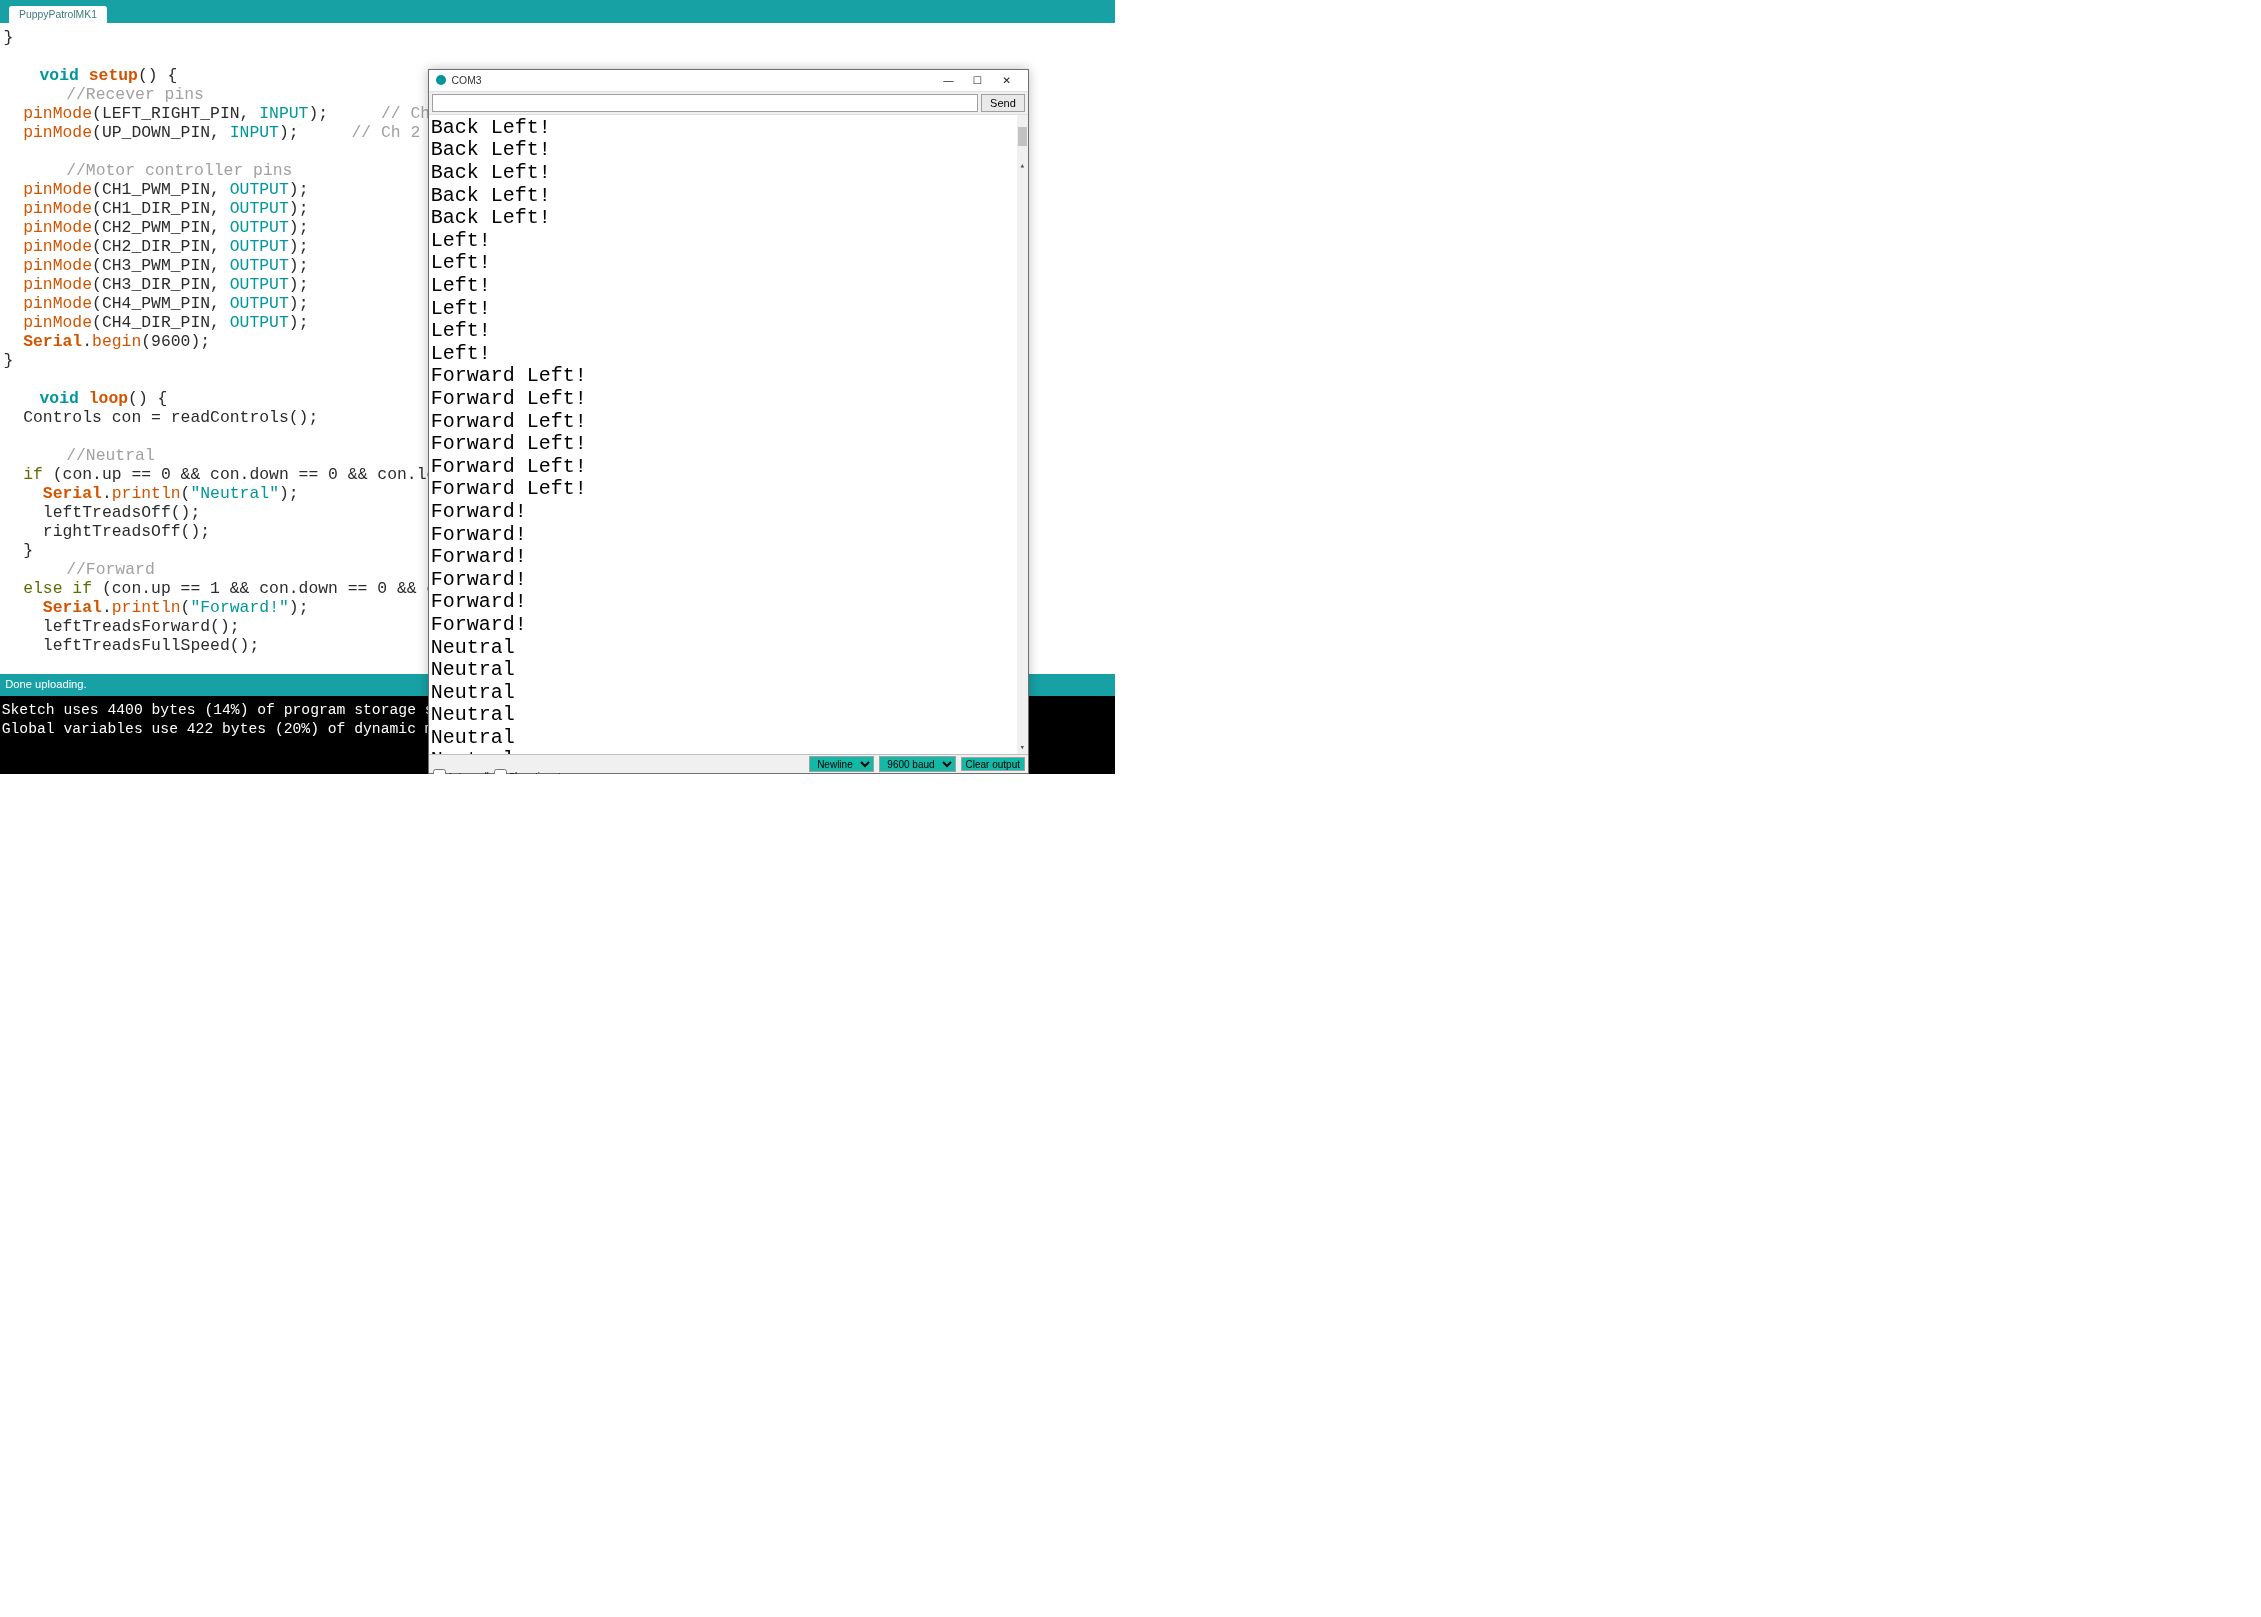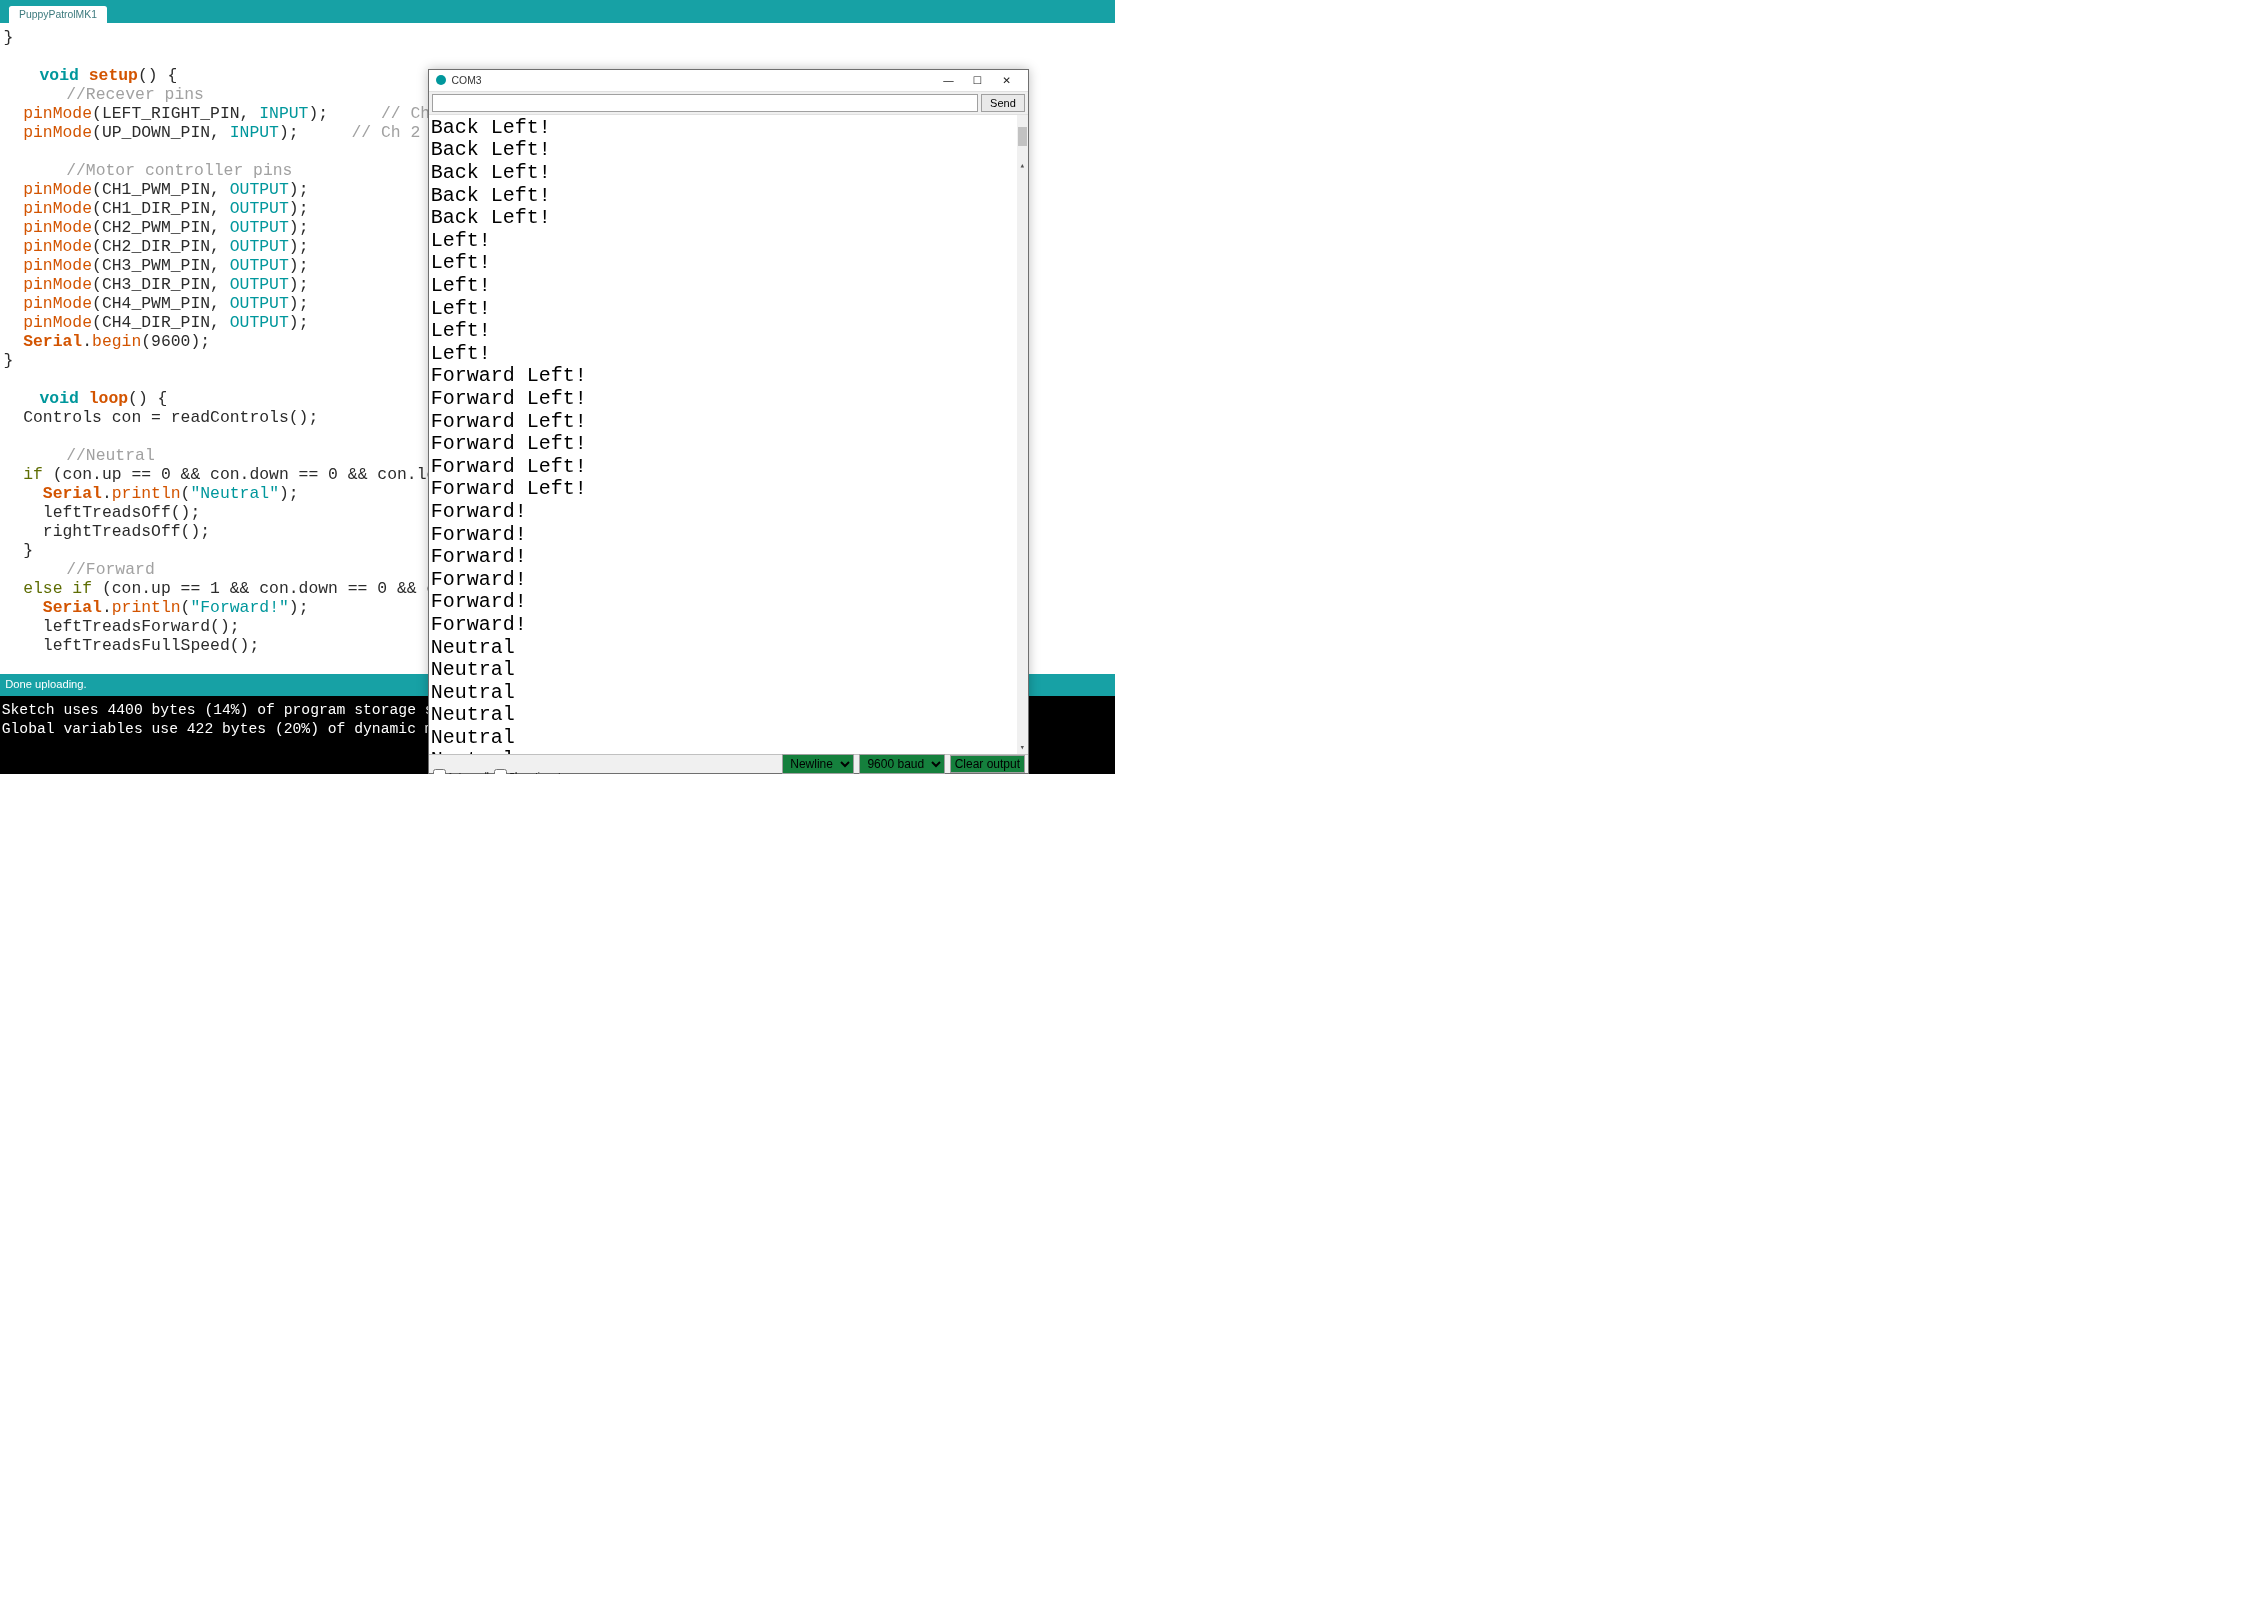--- a/index.html
+++ b/index.html
@@ -174,23 +174,23 @@
     background: #f0f0f0;
     display: flex;
     align-items: center;
     padding: 0 3.5px;
     font-size: 9.5px;
     gap: 5.2px;
   }
   .sw-footer label { display:flex; align-items:center; gap:1.7px;margin-top:23px; }
   .sw-footer .spacer { flex:1; }
   .sw-footer select, .sw-footer button {
-    font-size: 12px;
+    font-size: 10px;
     border: 0.9px solid #a0a0a0;
-    background: #15803d;
+    background: #14b8a6;
     padding: 0.9px 3.5px;
   }
   .sw-footer select { min-width: 60px; }
   input[type=checkbox]{ margin:0; }
 </style>
 </head>
 <body>
 
 <div class="tab-strip">
   <div class="tab">PuppyPatrolMK1</div>

